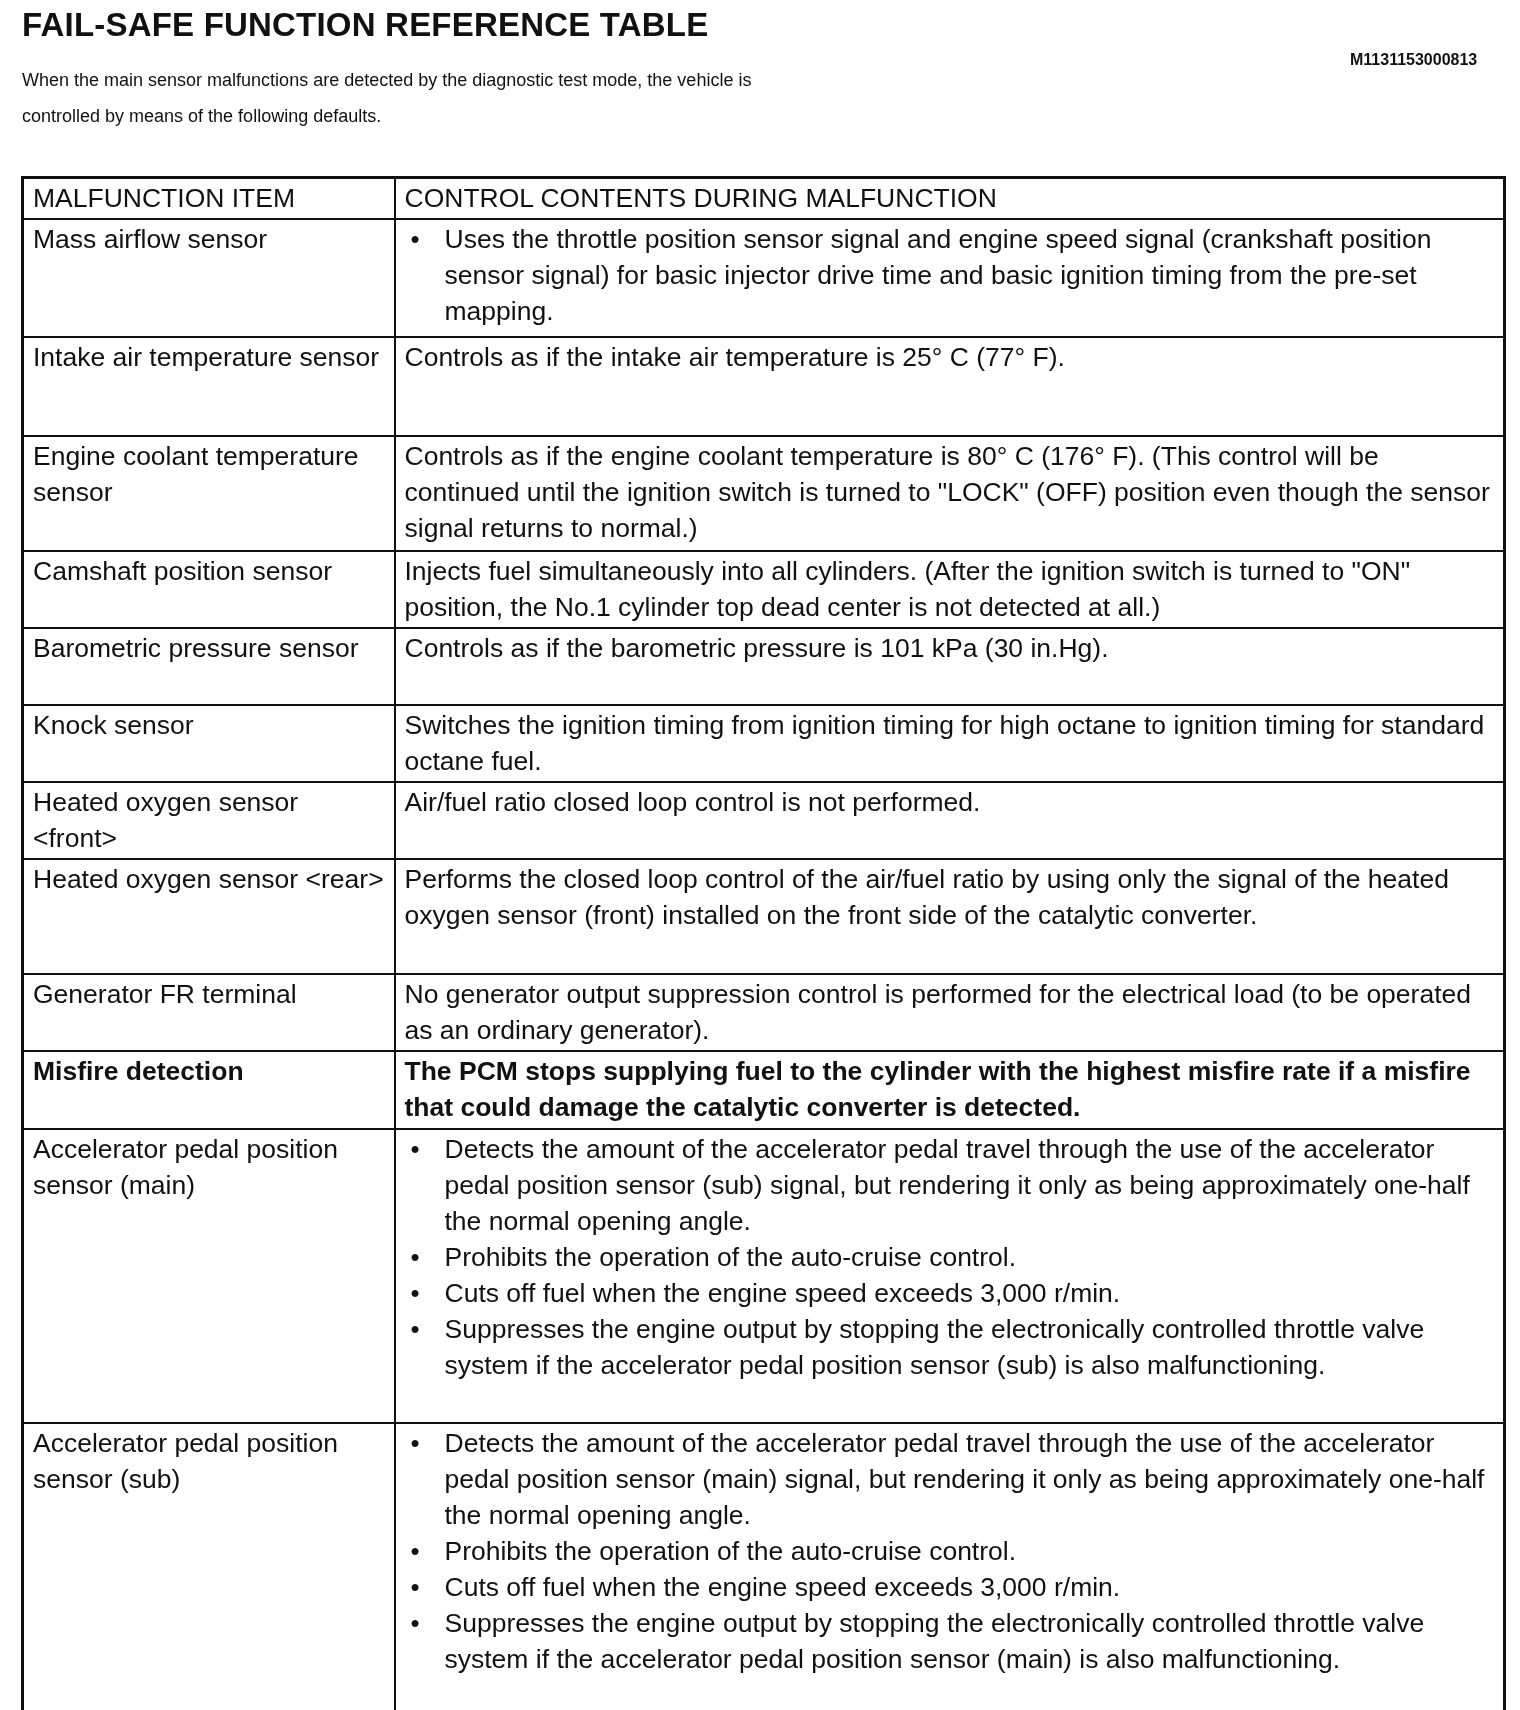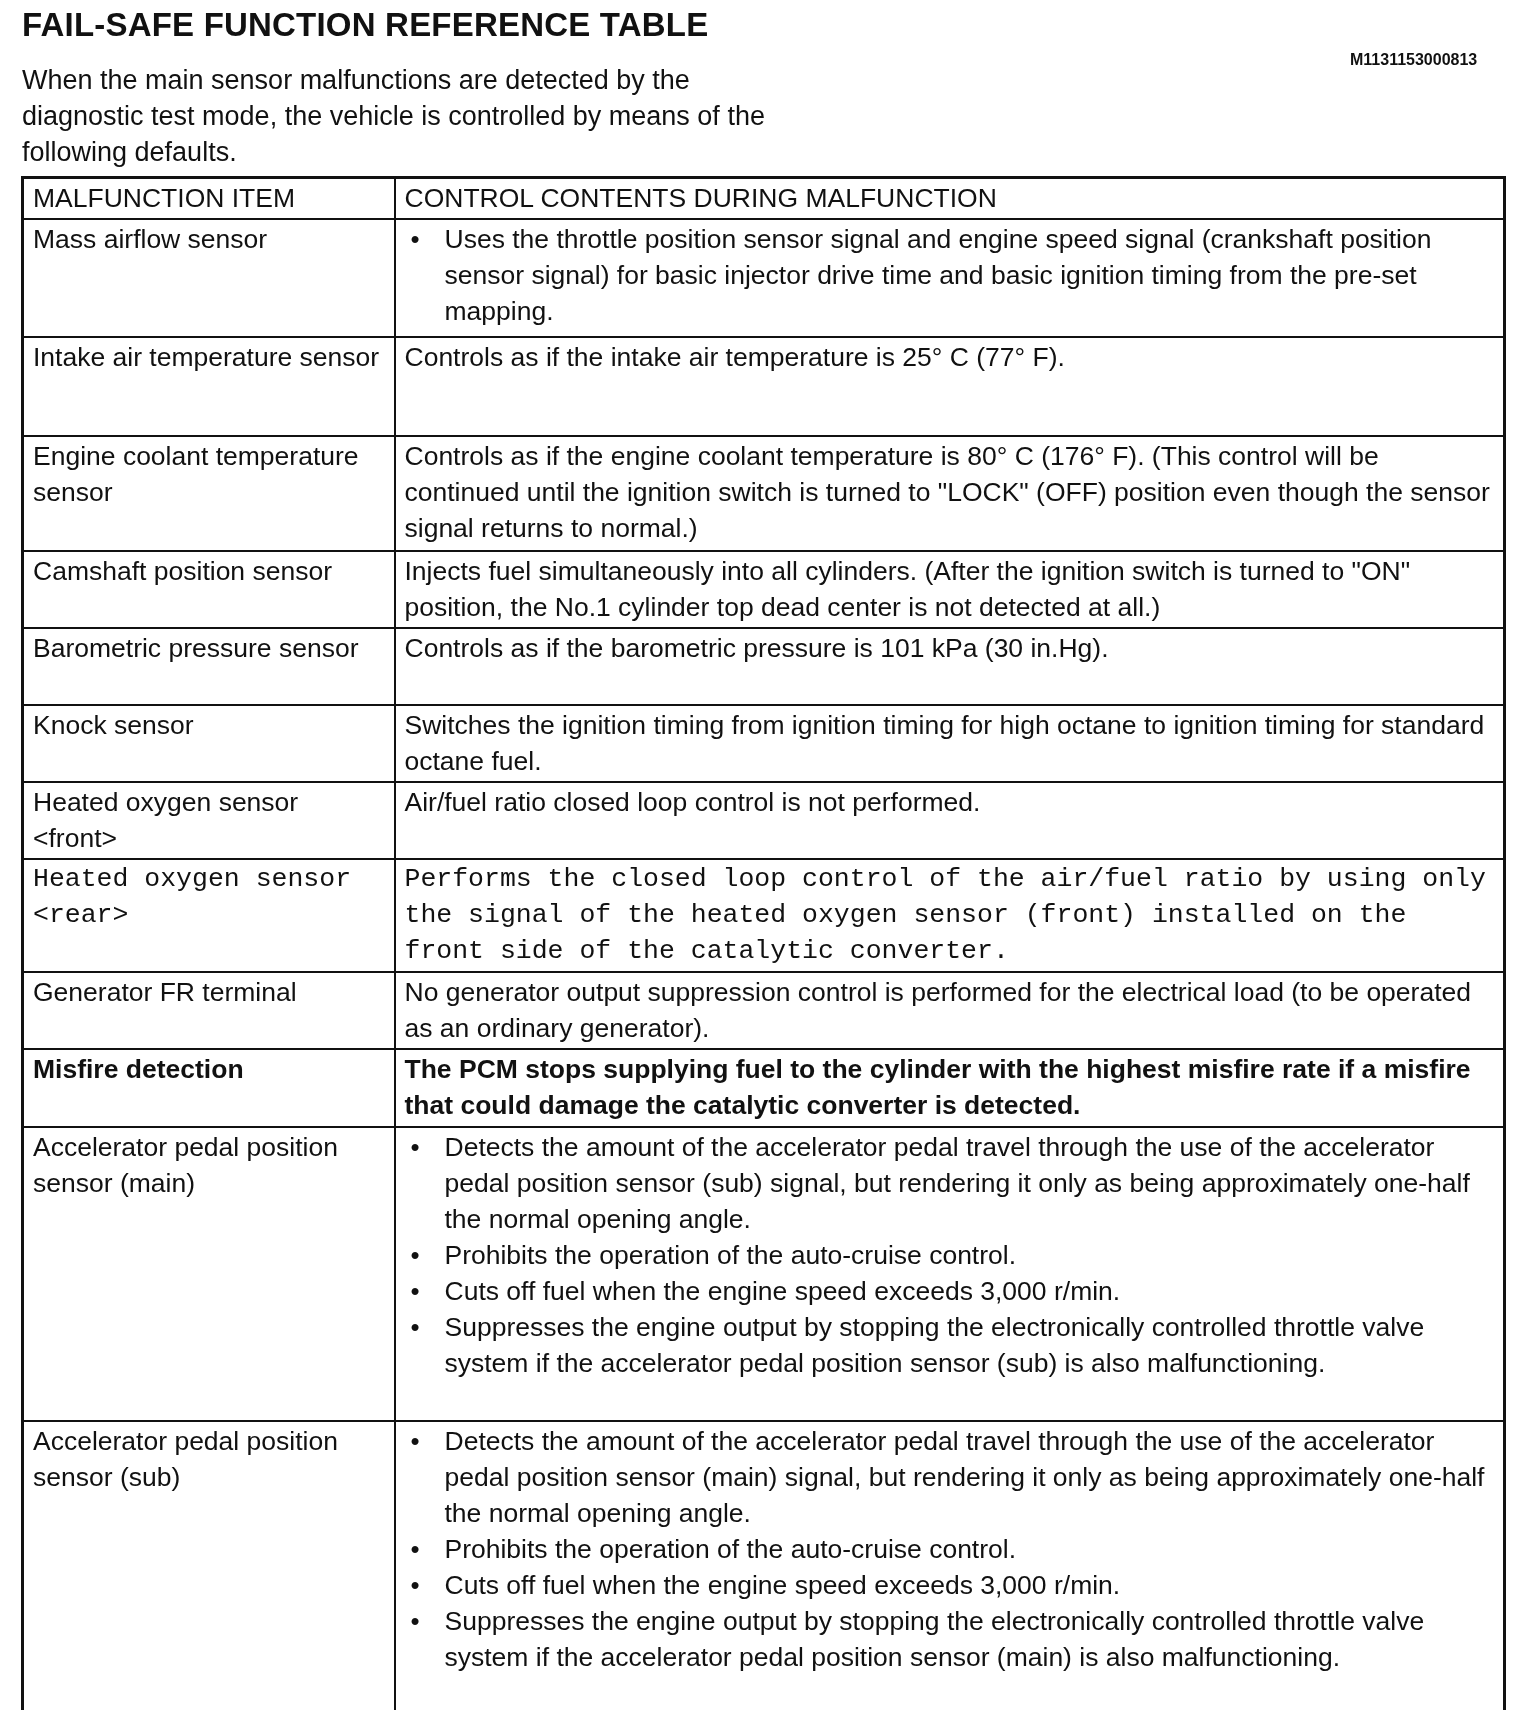--- a/index.html
+++ b/index.html
@@ -1,19 +1,19 @@
 <!DOCTYPE html>
 <html><head>
 <meta charset="utf-8">
 <style>
   html, body { margin:0; padding:0; background:#ffffff; }
   body { width:1520px; height:1710px; position:relative; overflow:hidden; color:#111; font-family:"Liberation Sans", sans-serif; }
   .title { position:absolute; left:22px; top:6px; font-size:33px; font-weight:bold; letter-spacing:0.2px; }
   .docid { position:absolute; left:1350px; top:44px; font-size:16px; font-weight:bold;margin-top:7px; }
-  .intro { position:absolute; left:22px; top:62px; width:760px; font-size:27px; line-height:36px; }
+  .intro { position:absolute; left:22px; top:62px; width:760px; font-size:18px; line-height:36px; }
   table.ref { position:absolute; left:21px; top:176px; width:1485px; border-collapse:collapse; border:3px solid #111; table-layout:fixed; }
   table.ref col.c1 { width:372px; }
   table.ref td, table.ref th { border:2px solid #111; vertical-align:top; padding:1px 8px 2px 9px; font-size:26.5px; line-height:36px; text-align:left; }
   table.ref th { font-weight:normal; height:34px; }
   ul.bl { margin:0; padding:0 0 0 40px; list-style:none; }
   ul.bl li { position:relative; }
   ul.bl li::before { content:"\2022"; position:absolute; left:-34px; top:0; font-size:26px; }
 </style>
 </head>
 <body>
@@ -59,21 +59,21 @@
         <td>Controls as if the barometric pressure is 101 kPa (30 in.Hg).</td>
       </tr>
       <tr style="height: 77px;">
         <td>Knock sensor</td>
         <td>Switches the ignition timing from ignition timing for high octane to ignition timing for standard octane fuel.</td>
       </tr>
       <tr style="height: 75px;">
         <td>Heated oxygen sensor &lt;front&gt;</td>
         <td>Air/fuel ratio closed loop control is not performed.</td>
       </tr>
-      <tr style="height: 102px; font-family: Liberation Mono, monospace;">
+      <tr style="height: 115px;">
         <td>Heated oxygen sensor &lt;rear&gt;</td>
         <td>Performs the closed loop control of the air/fuel ratio by using only the signal of the heated oxygen sensor (front) installed on the front side of the catalytic converter.</td>
       </tr>
       <tr style="height: 76px;">
         <td>Generator FR terminal</td>
         <td>No generator output suppression control is performed for the electrical load (to be operated as an ordinary generator).</td>
       </tr>
       <tr style="height: 78px; font-weight: bold;">
         <td>Misfire detection</td>
         <td>The PCM stops supplying fuel to the cylinder with the highest misfire rate if a misfire that could damage the catalytic converter is detected.</td>

